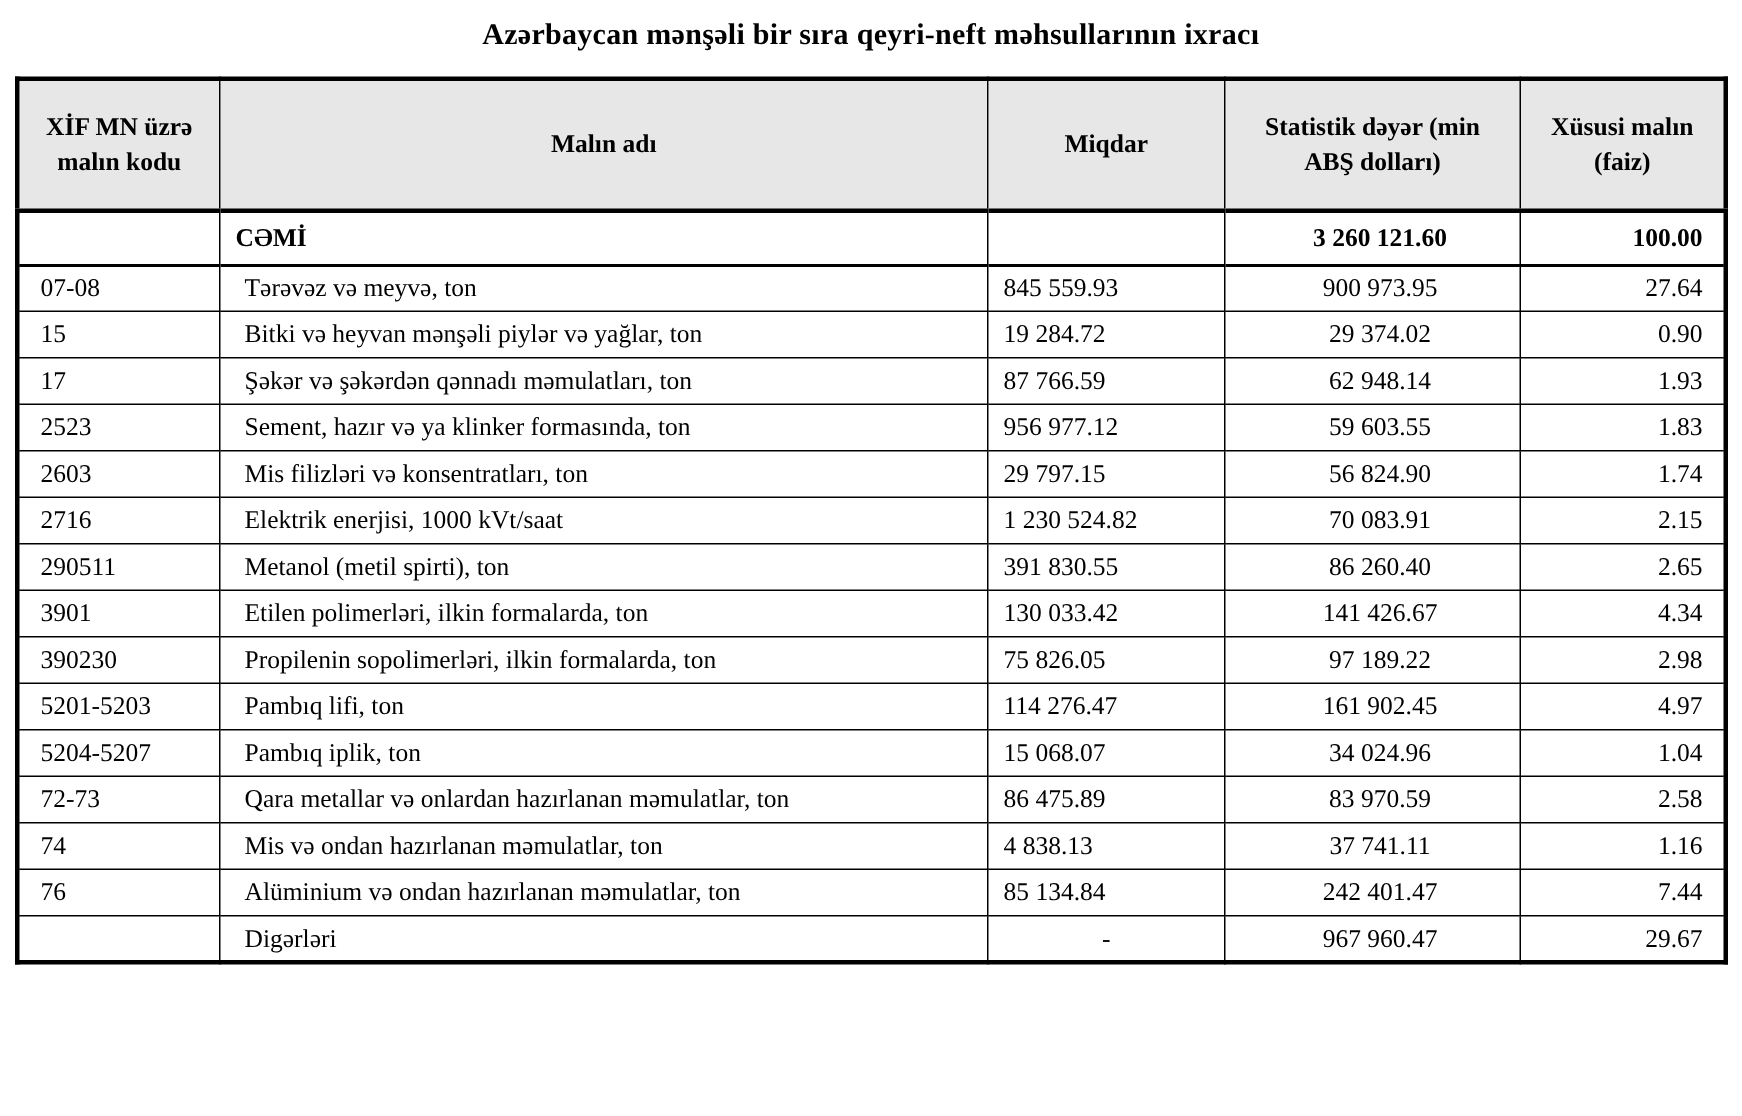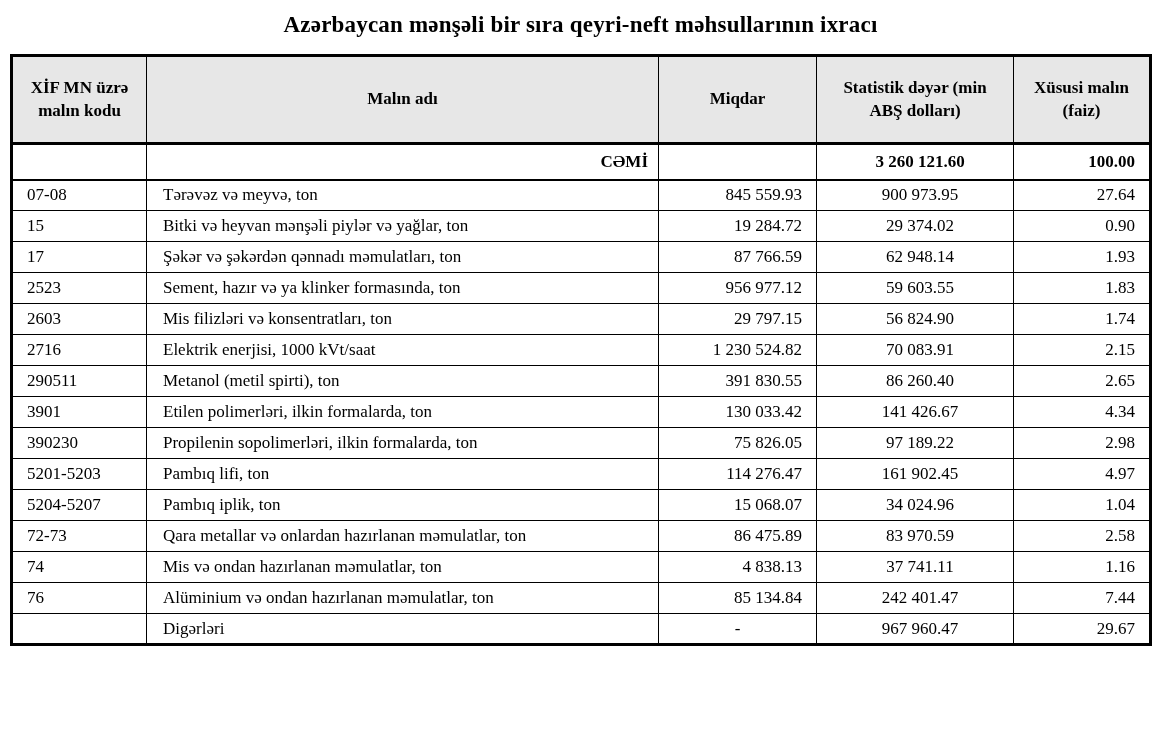--- a/index.html
+++ b/index.html
@@ -8,21 +8,21 @@
     font-family: "Liberation Serif", "DejaVu Serif", serif;
     color: #000;
   }
   .page {
     width: 1161px;
     height: 744px;
     padding: 8px 10px 10px 10px;
   }
   .page-title {
     text-align: center;
-    font-size: 23px;
+    font-size: 20px;
     font-weight: bold;
     letter-spacing: 0.2px;
     margin: 4px 0 16px 0;
   }
   table.export-table {
     border-collapse: collapse;
     width: 1139px;
     margin: 0 auto;
     border: 3px solid #000;
     table-layout: fixed;
@@ -43,26 +43,26 @@
     line-height: 1.35;
   }
   .col-code  { width: 135px; }
   .col-name  { width: 512px; }
   .col-qty   { width: 158px; }
   .col-value { width: 197px; }
   .col-share { width: 137px; }
   .export-table tbody td { height: 31px; }
   td.cell-code  { text-align: left;  padding-left: 14px; margin-top: 27px; }
   td.cell-name  { text-align: left;  padding-left: 16px; }
-  td.cell-qty   { text-align: right; padding-right: 14px; }
+  td.cell-qty   { padding-right: 14px; }
   td.cell-value { text-align: center; padding-right: 0; }
   td.cell-share { text-align: right; padding-right: 14px; }
   td.center { text-align: center; padding-right: 10px; }
   tr.total-row td { font-weight: bold; height: 36px; border-bottom: 2px solid #000; }
-  tr.total-row td.cell-name { text-align: right; padding-left: 10px; }
+  tr.total-row td.cell-name { text-align: left; padding-left: 10px; }
 </style>
 </head>
 <body>
 
 <div class="page">
   <h1 class="page-title">Azərbaycan mənşəli bir sıra qeyri-neft məhsullarının ixracı</h1>
 
   <table class="export-table">
     <colgroup>
       <col class="col-code">

